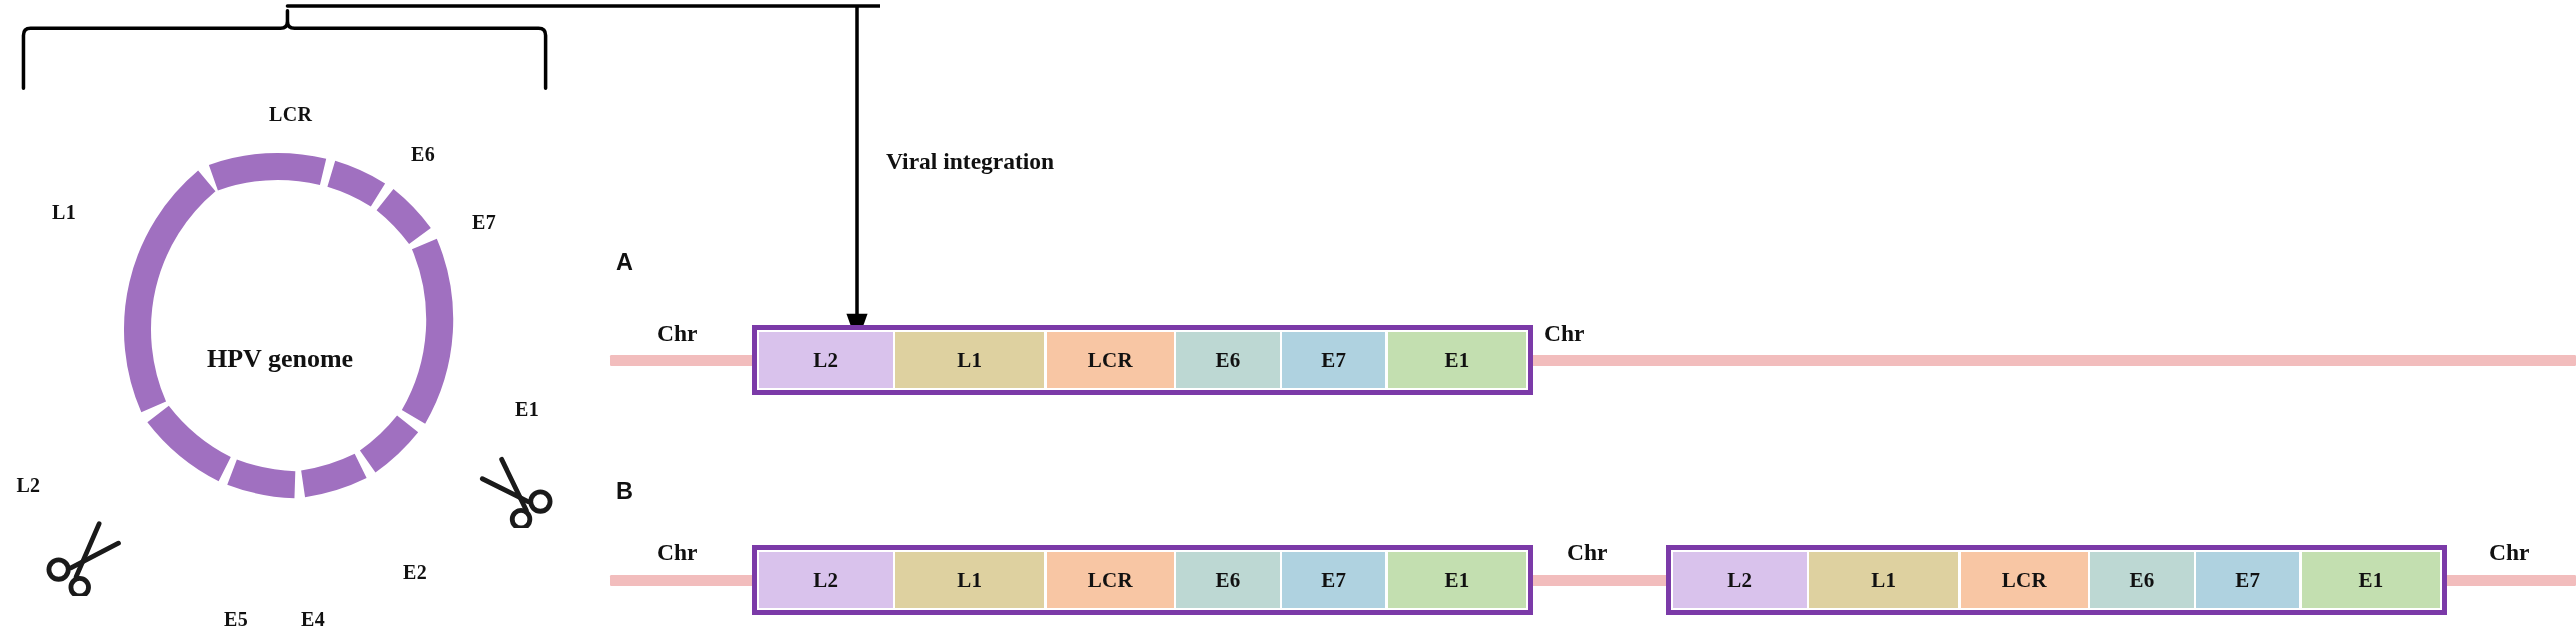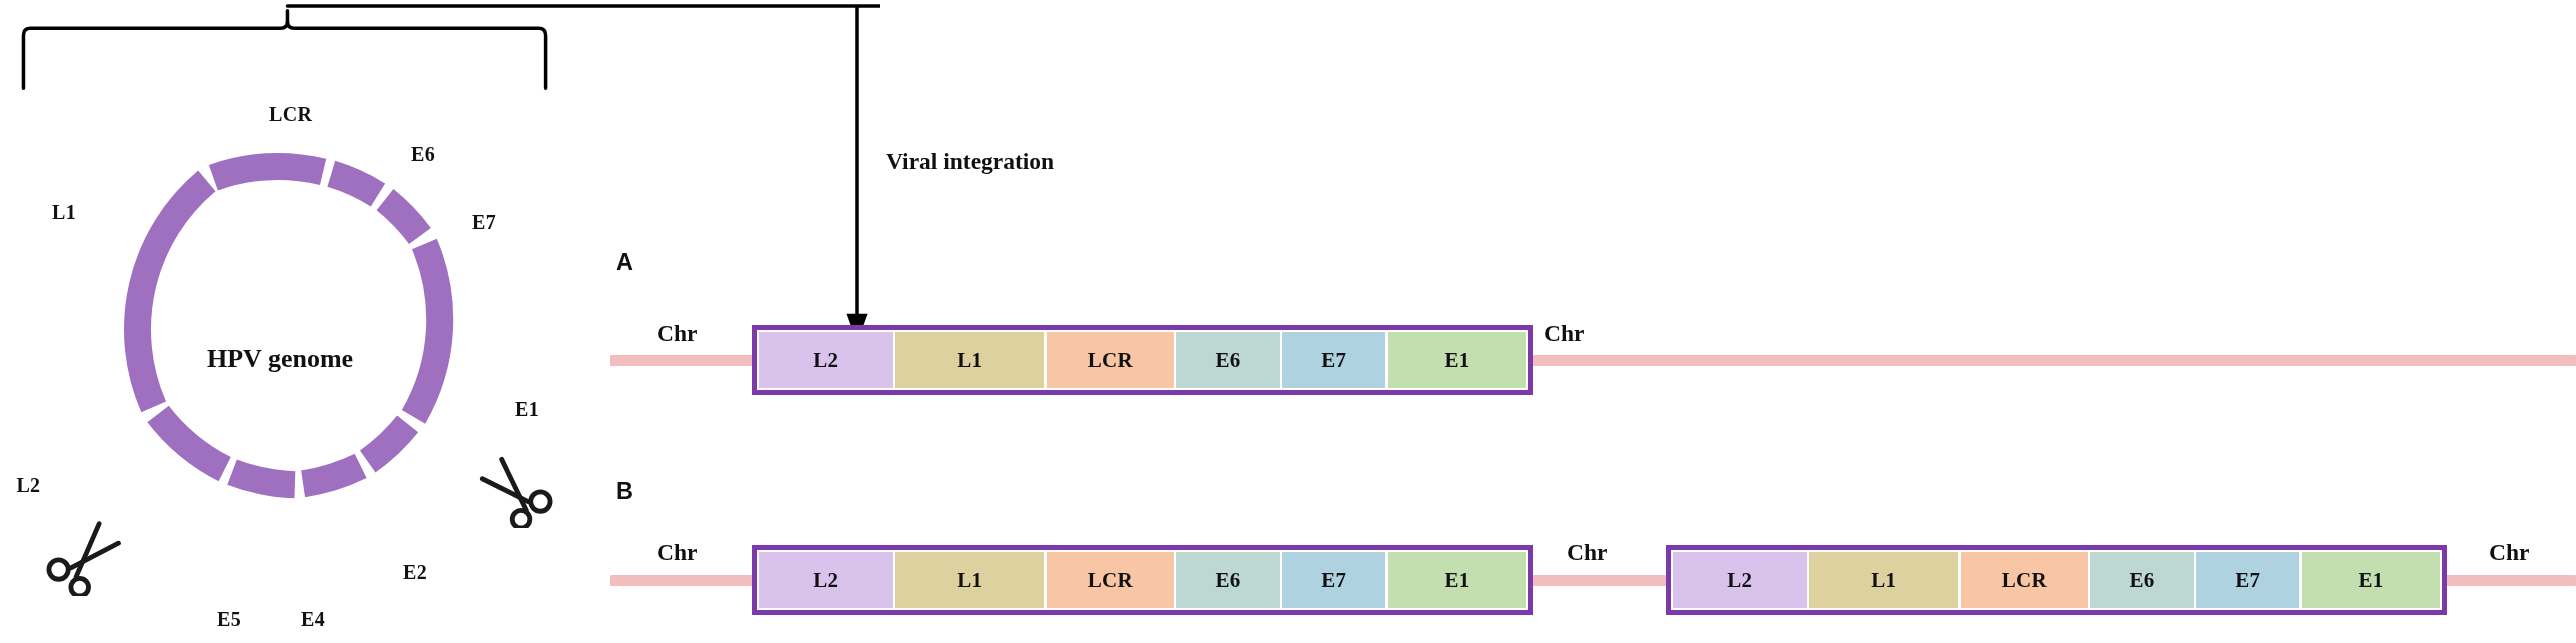--- a/index.html
+++ b/index.html
@@ -156,21 +156,21 @@
       </g>
     </svg>
   </div>
 
   <div class="lbl gene-label" style="left:269px; top:104px;">LCR</div>
   <div class="lbl gene-label" style="left:411px; top:144px;">E6</div>
   <div class="lbl gene-label" style="left:472px; top:212px;">E7</div>
   <div class="lbl gene-label" style="left:515px; top:399px;">E1</div>
   <div class="lbl gene-label" style="left:403px; top:562px;text-align:center;">E2</div>
   <div class="lbl gene-label" style="left:301px; top:609px;">E4</div>
-  <div class="lbl gene-label" style="left:217px; top:609px;text-align:right;">E5</div>
+  <div class="lbl gene-label" style="left:224px; top:609px;text-align:right;">E5</div>
   <div class="lbl gene-label" style="left:16.4px; top:475px;">L2</div>
   <div class="lbl gene-label" style="left:52px; top:202px;">L1</div>
 
   <div class="lbl center-label" style="left:182px; top:346px;margin-left:25px;">HPV genome</div>
 
   <div class="scissors" style="left:470px; top:440px; width:88px; height:88px;">
     <svg viewBox="0 0 100 100" xmlns="http://www.w3.org/2000/svg">
       <g stroke="#1a1a1a" fill="none" stroke-width="5.5" stroke-linecap="round">
         <line x1="14" y1="44" x2="66" y2="70"></line>
         <line x1="36" y1="22" x2="64" y2="80"></line>

